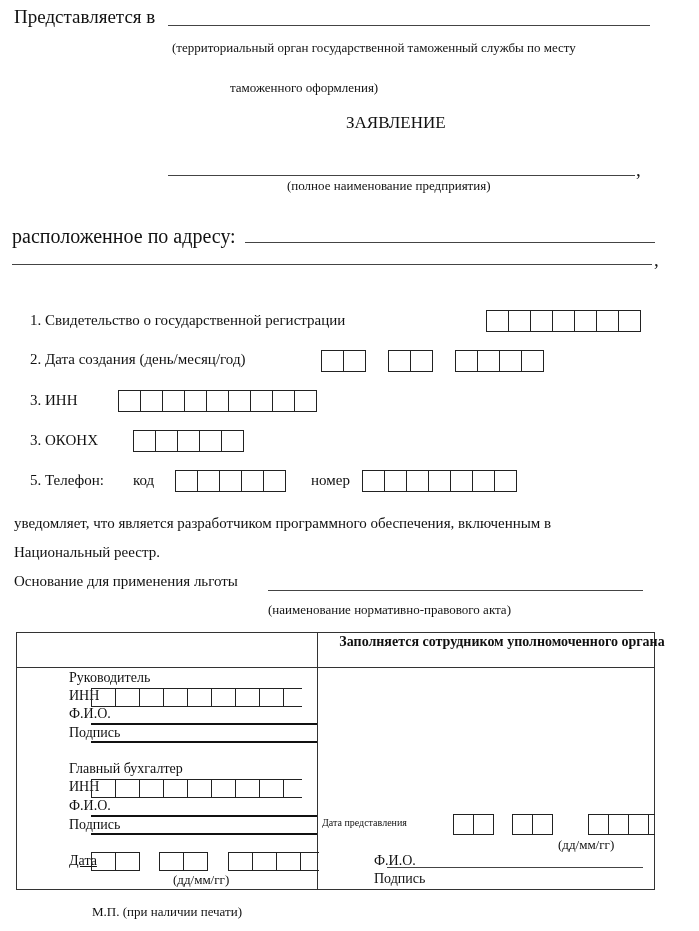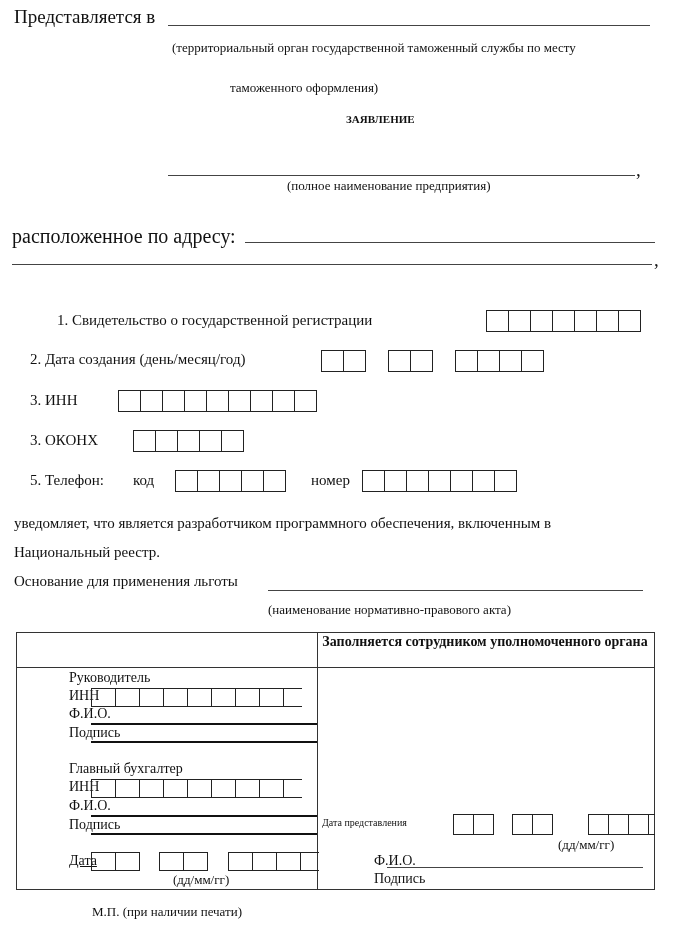--- a/index.html
+++ b/index.html
@@ -21,32 +21,32 @@
   .thick { position:absolute; border-bottom:2px solid #111; height:0; }
   .tb span { width:23px; height:17px; }
 </style>
 </head>
 <body>
 
 <div class="abs big" style="left:14px;top:6px;">Представляется в</div>
 <div class="uline" style="left:168px;top:25px;width:482px;"></div>
 <div class="abs sm" style="left:172px;top:40px;">(территориальный орган государственной таможенный службы по месту</div>
 <div class="abs sm" style="left:230px;top:80px;">таможенного оформления)</div>
-<div class="abs" style="left:346px;top:113px;font-size:11px;font-weight:bold;">ЗАЯВЛЕНИЕ</div>
+<div class="abs" style="left:346px;top:113px;font-size:17px;font-weight:normal;">ЗАЯВЛЕНИЕ</div>
 
 <div class="uline" style="left:168px;top:175px;width:467px;"></div>
 <div class="abs big" style="left:636px;top:159px;">,</div>
 <div class="abs sm" style="left:287px;top:178px;">(полное наименование предприятия)</div>
 
 <div class="abs big" style="left:12px;top:225px;font-size:20px;">расположенное по адресу:</div>
 <div class="uline" style="left:245px;top:242px;width:410px;"></div>
 <div class="uline" style="left:12px;top:264px;width:640px;"></div>
 <div class="abs big" style="left:654px;top:249px;">,</div>
 
-<div class="abs mid" style="left:30px;top:312px;margin-left:27px;">1. Свидетельство о государственной регистрации</div>
+<div class="abs mid" style="left:30px;top:312px;">1. Свидетельство о государственной регистрации</div>
 <div class="boxes top" style="left:486px;top:310px;">
   <span></span>
     <span></span>
     <span></span>
     <span></span>
     <span></span>
     <span></span>
     <span></span>
 </div>
 
@@ -110,21 +110,21 @@
 
 <div class="abs mid" style="left:14px;top:515px;">уведомляет, что является разработчиком программного обеспечения, включенным в</div>
 <div class="abs mid" style="left:14px;top:544px;">Национальный реестр.</div>
 <div class="abs mid" style="left:14px;top:573px;">Основание для применения льготы</div>
 <div class="uline" style="left:268px;top:590px;width:375px;"></div>
 <div class="abs sm" style="left:268px;top:602px;">(наименование нормативно-правового акта)</div>
 
 <div class="tbl">
   <div class="vdiv"></div>
   <div class="hdiv"></div>
-  <div class="hdr" style="left:300px;width:336px;">Заполняется сотрудником уполномоченного органа</div>
+  <div class="hdr" style="left:317px;width:336px;">Заполняется сотрудником уполномоченного органа</div>
 
   <div class="abs tl" style="left:4px;top:37px;">Руководитель</div>
   <div class="abs tl" style="left:4px;top:55px;">ИНН</div>
   <div class="boxes tb" style="left:74px;top:55px;border-right:none;">
     <span></span>
       <span></span>
       <span></span>
       <span></span>
       <span></span>
       <span></span>

